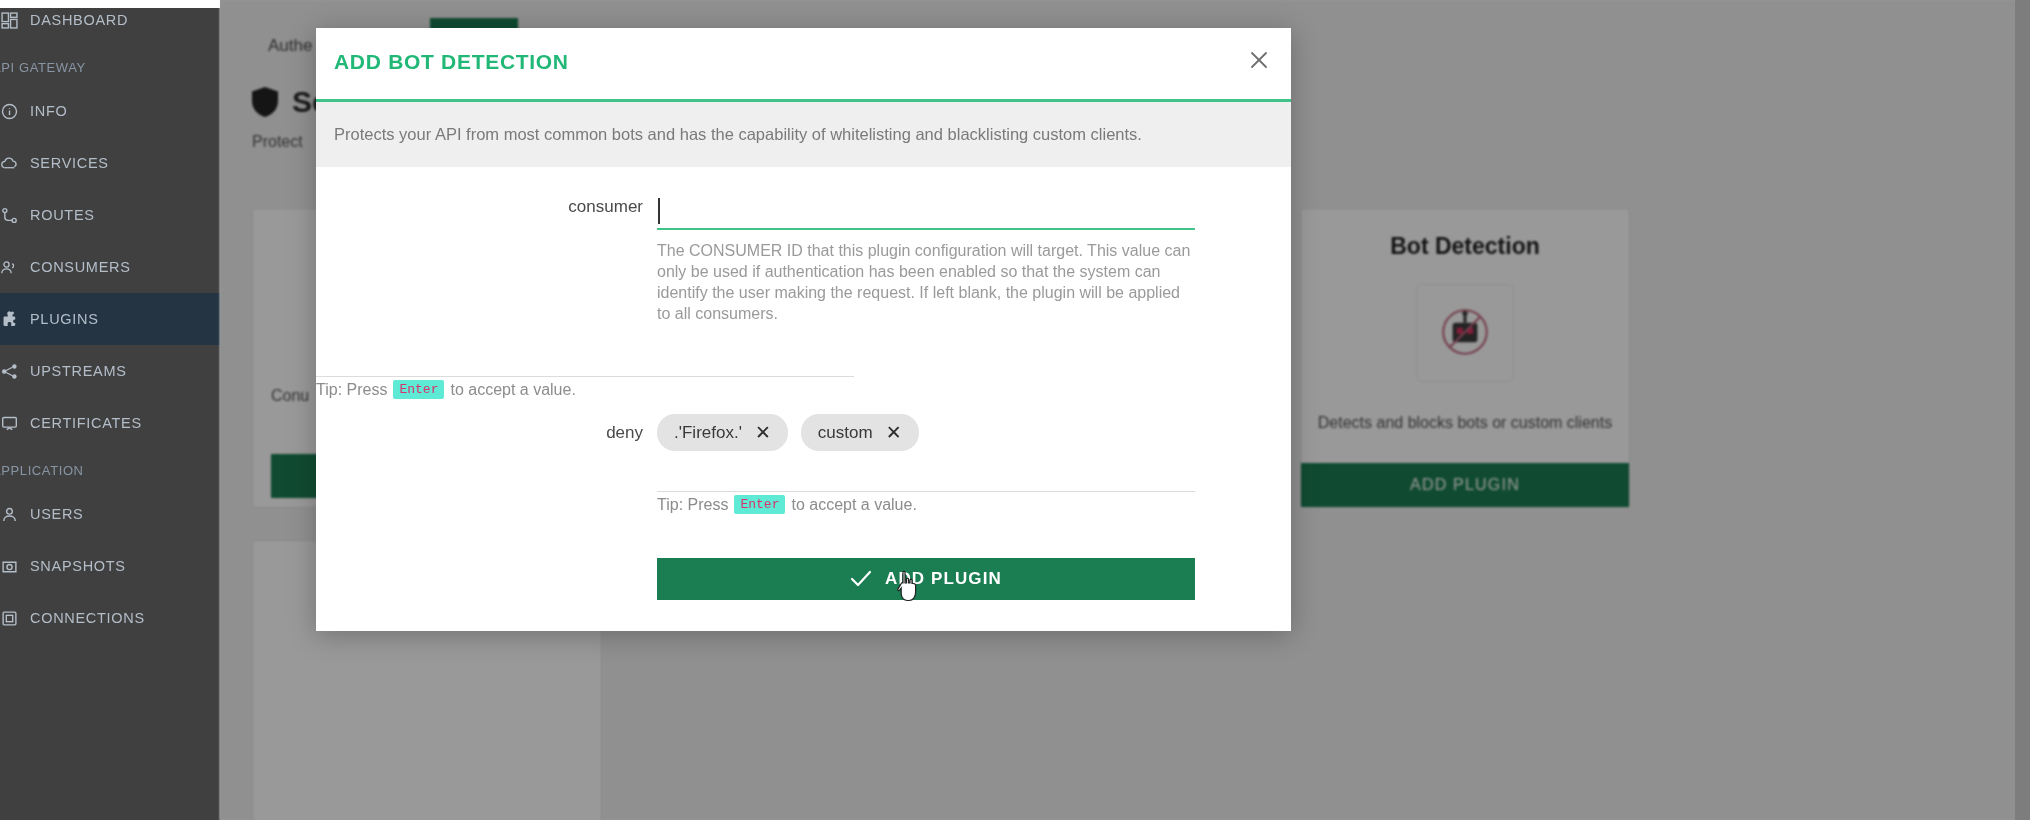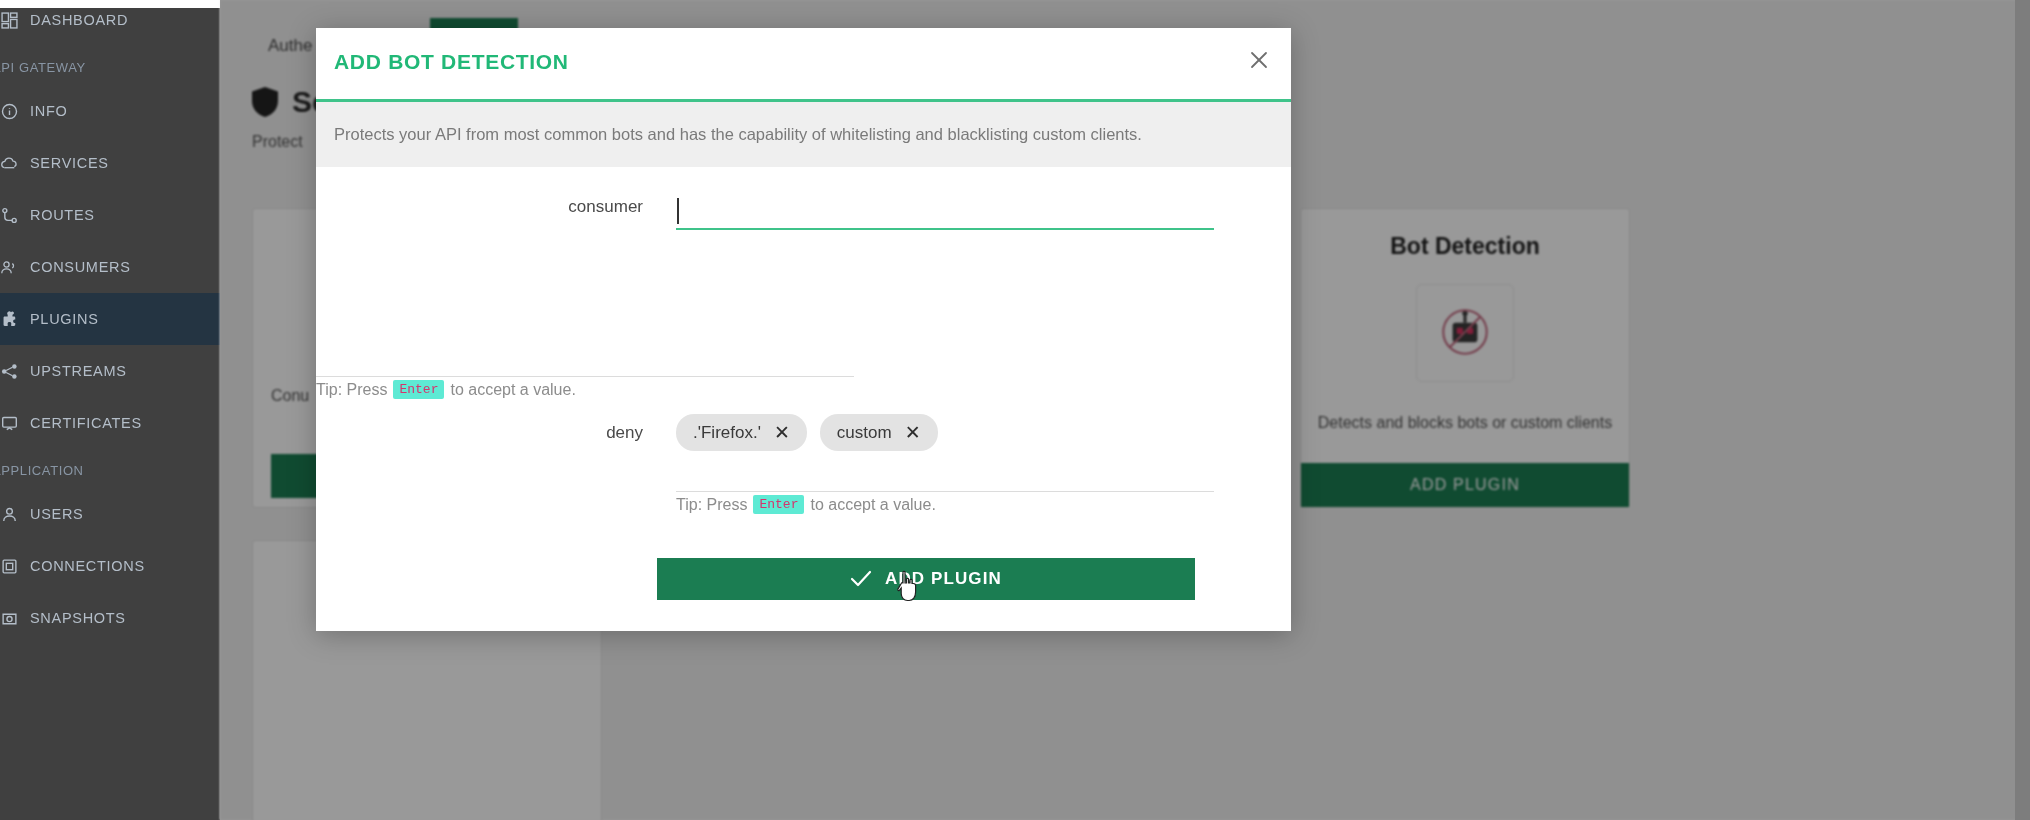--- a/index.html
+++ b/index.html
@@ -222,21 +222,20 @@
     padding: 0 0 0 0;
     background: #fff;
     height: 469px;
     position: relative;
   }
 
   .frow {
     display: flex;
     position: absolute;
     width: 100%;
-    gap: 19px;
   }
   .flabel {
     width: 341px;
     text-align: right;
     padding-right: 14px;
     font-size: 17px;
     color: #4a4a4a;
   }
   .fcontrol {
     width: 538px;
@@ -438,35 +437,35 @@
             <circle cx="8" cy="5" r="2.7"></circle>
             <path d="M2.6 14c0-2.8 2.4-4.6 5.4-4.6S13.4 11.2 13.4 14"></path>
           </svg>
       </span>
       <span class="side-lab">USERS</span>
     </div>
 
     <div class="side-item">
       <span class="side-ico">
         <svg width="17" height="17" viewBox="0 0 16 16" fill="none" stroke="#b4bec9" stroke-width="1.3">
+            <path d="M2 4h12v9H2z"></path>
+            <circle cx="8" cy="8.5" r="2.4"></circle>
+          </svg>
+      </span>
+      <span class="side-lab">SNAPSHOTS</span>
+    </div>
+
+    <div class="side-item">
+      <span class="side-ico">
+        <svg width="17" height="17" viewBox="0 0 16 16" fill="none" stroke="#b4bec9" stroke-width="1.3">
             <rect x="2" y="2" width="12" height="12" rx="1"></rect>
             <rect x="5" y="5" width="6" height="6"></rect>
           </svg>
       </span>
       <span class="side-lab">CONNECTIONS</span>
-    </div>
-
-    <div class="side-item">
-      <span class="side-ico">
-        <svg width="17" height="17" viewBox="0 0 16 16" fill="none" stroke="#b4bec9" stroke-width="1.3">
-            <path d="M2 4h12v9H2z"></path>
-            <circle cx="8" cy="8.5" r="2.4"></circle>
-          </svg>
-      </span>
-      <span class="side-lab">SNAPSHOTS</span>
     </div>
   </nav>
 
   <div id="page">
     <div class="pg-tabs">
       <div class="pg-tab">Authe</div>
       <div class="pg-tab sel"></div>
     </div>
 
     <div class="pg-title">
@@ -521,20 +520,21 @@
 
     <div class="m-body">
 
       <div class="frow" style="top:30px;">
         <div class="flabel">consumer</div>
         <div class="fcontrol">
           <div style="position:relative;">
             <input class="finput" type="text" value="" placeholder="" style="">
             <span class="caret"></span>
           </div>
+          <div class="fhelp">The CONSUMER ID that this plugin configuration will target. This value can only be used if authentication has been enabled so that the system can identify the user making the request. If left blank, the plugin will be applied to all consumers.</div>
         </div>
       </div>
 
       <div class="frow" style="top:169px;">
         <div class="fcontrol">
           <div class="chips"></div>
           <input class="finput finput-plain" type="text" value="" placeholder="" style="">
           <div class="ftip">
             <span>Tip: Press</span>
             <span class="kbd">Enter</span>

